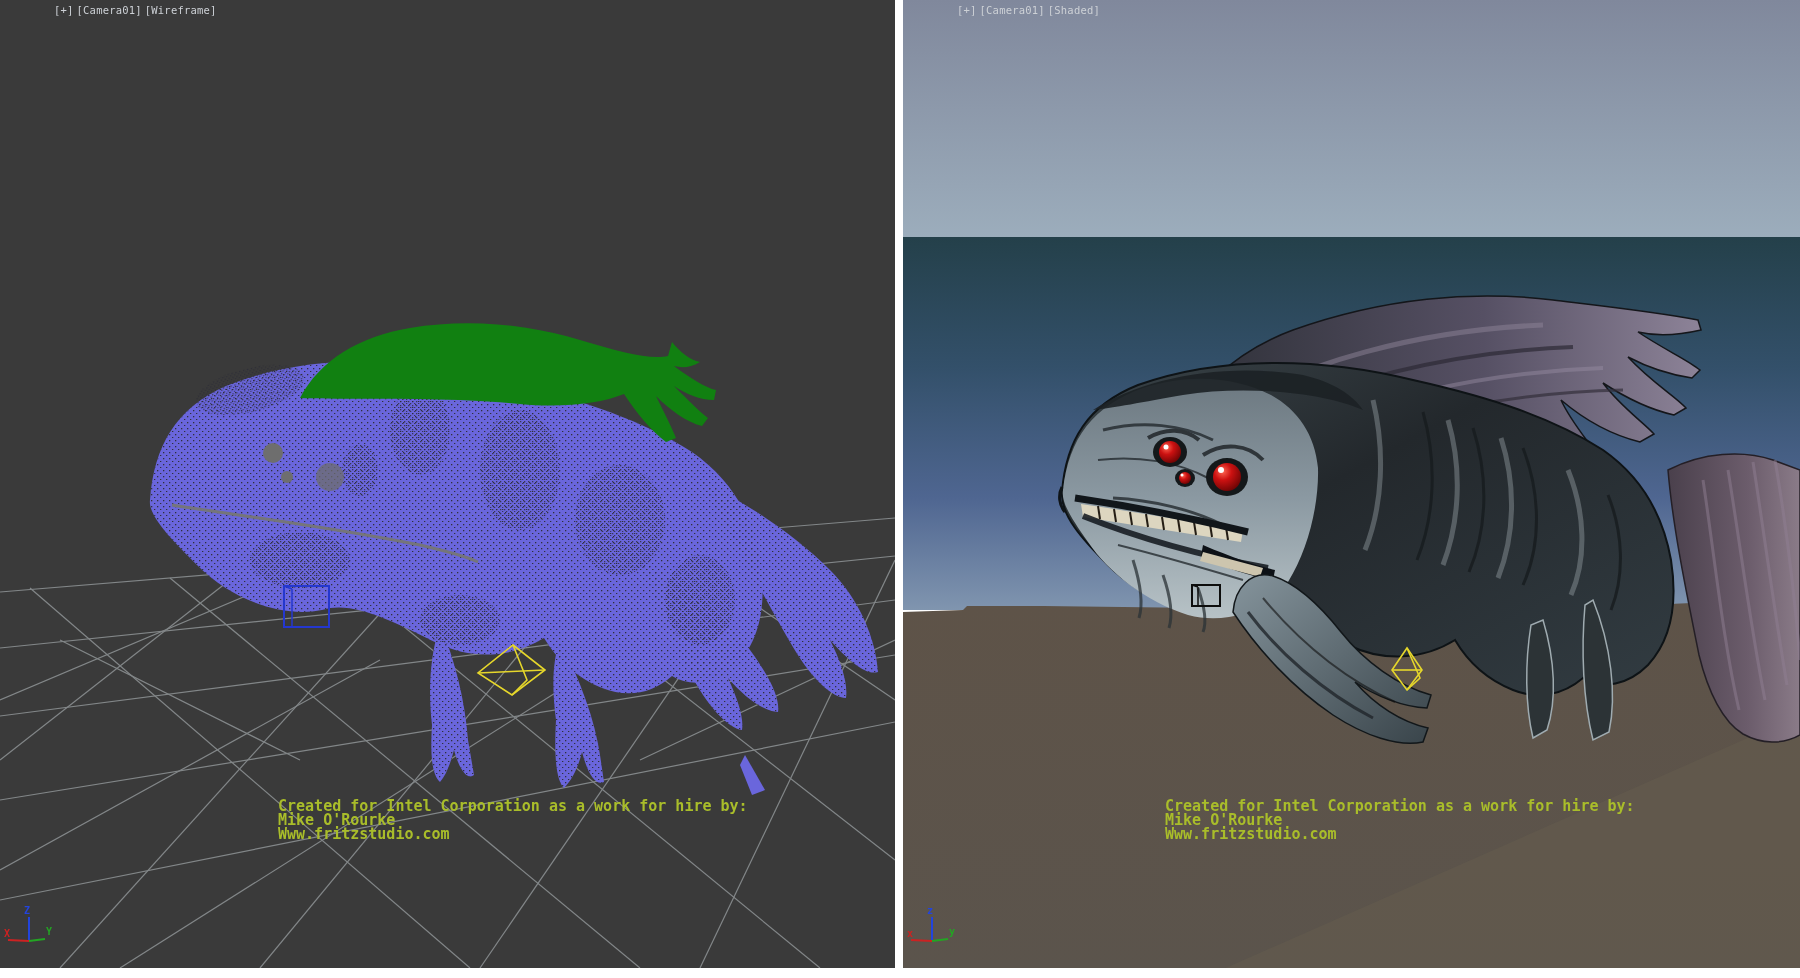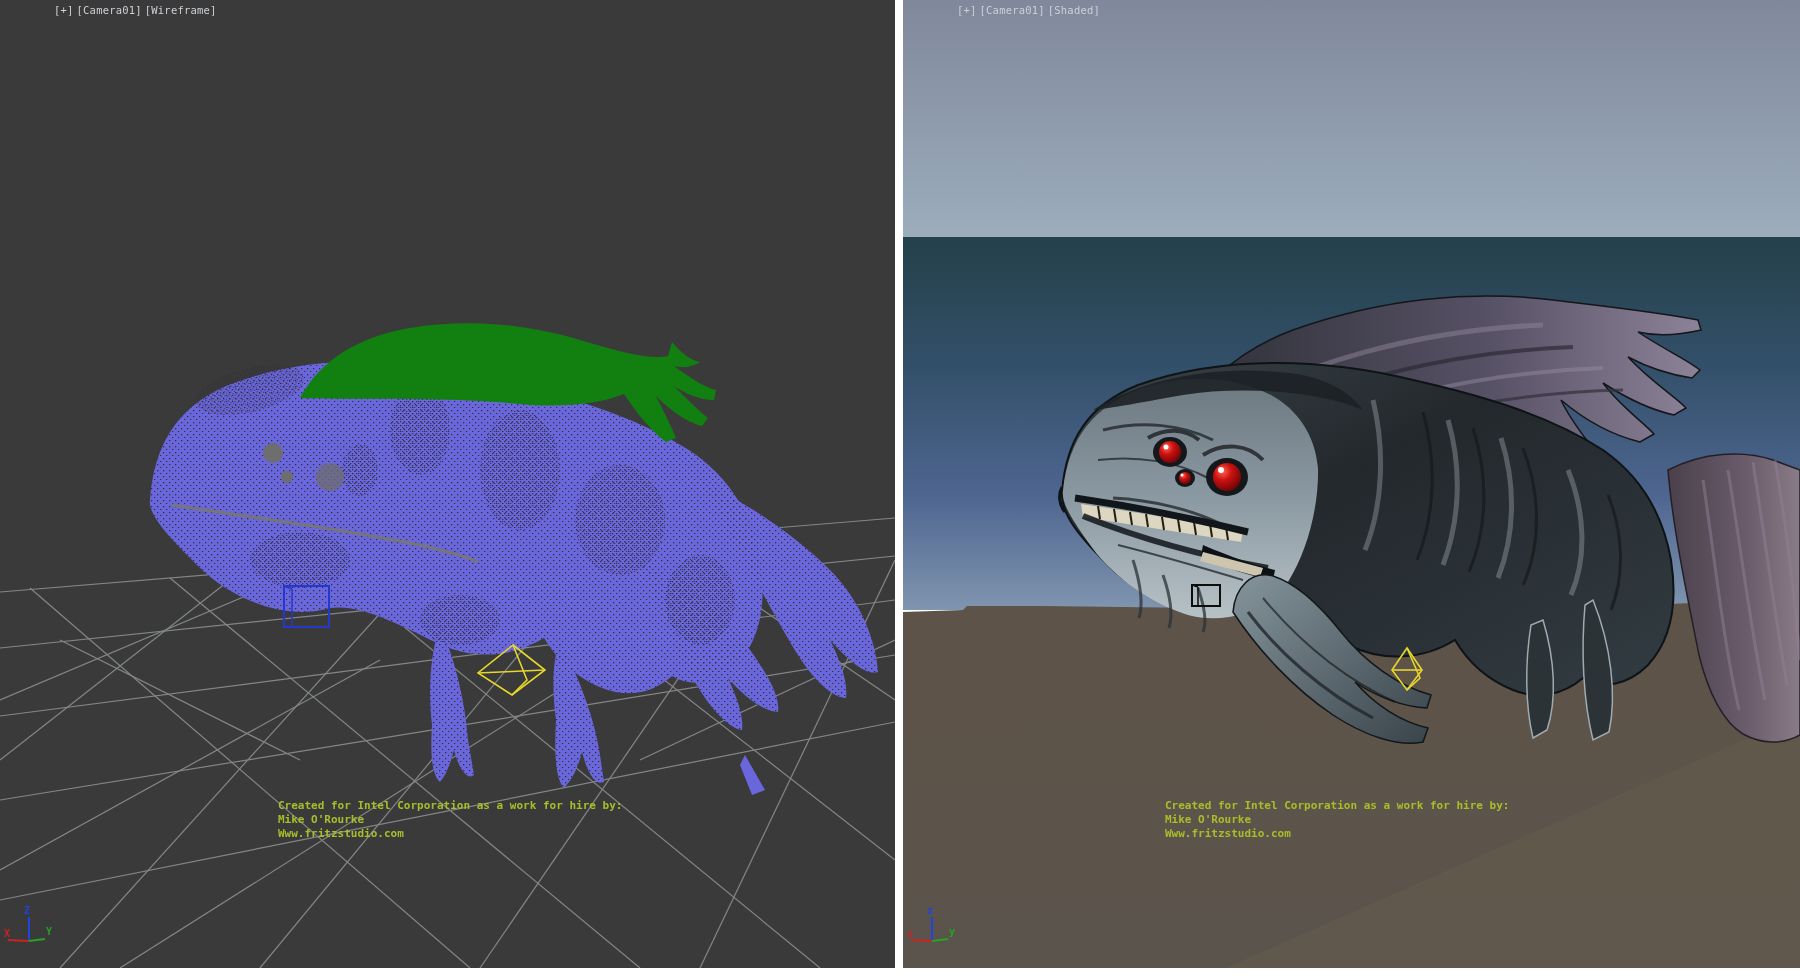--- a/index.html
+++ b/index.html
@@ -3,21 +3,21 @@
 <meta charset="utf-8">
 <style>
   html,body{margin:0;padding:0;background:var(--divider_white,#fff);width:1800px;height:978px;overflow:hidden;}
   .stage{position:relative;width:1800px;height:978px;font-family:"DejaVu Sans Mono", monospace;}
   .vp{position:absolute;top:0;height:968px;overflow:hidden;}
   .vp-left{left:0;width:895px;background:var(--left_background);}
   .vp-right{left:903px;width:969px;}
   .divider{position:absolute;left:895px;top:0;width:8px;height:968px;background:var(--divider_white,#fff);}
   .vp-label{position:absolute;left:6px;top:4px;font-size:10.5px;letter-spacing:0.2px;color:var(--viewport_label);white-space:nowrap;z-index:5;margin-left:48px;}
   .vp-label span{margin-right:3px;cursor:pointer;}
-  .watermark{position:absolute;font-size:11px;font-weight:bold;line-height:14px;color:var(--watermark_green);z-index:4;white-space:nowrap;}
+  .watermark{position:absolute;font-size:15px;font-weight:bold;line-height:14px;color:var(--watermark_green);z-index:4;white-space:nowrap;}
   .wm-left{left:278px;top:799px;}
   .wm-right{left:262px;top:799px;}
   .gizmo{position:absolute;left:2px;top:904px;z-index:5;}
   .gizmo text{font-size:10px;font-weight:bold;font-family:"DejaVu Sans Mono",monospace;}
   svg.canvas{position:absolute;left:0;top:0;}
 </style>
 </head>
 <body>
 
 <div class="stage">

